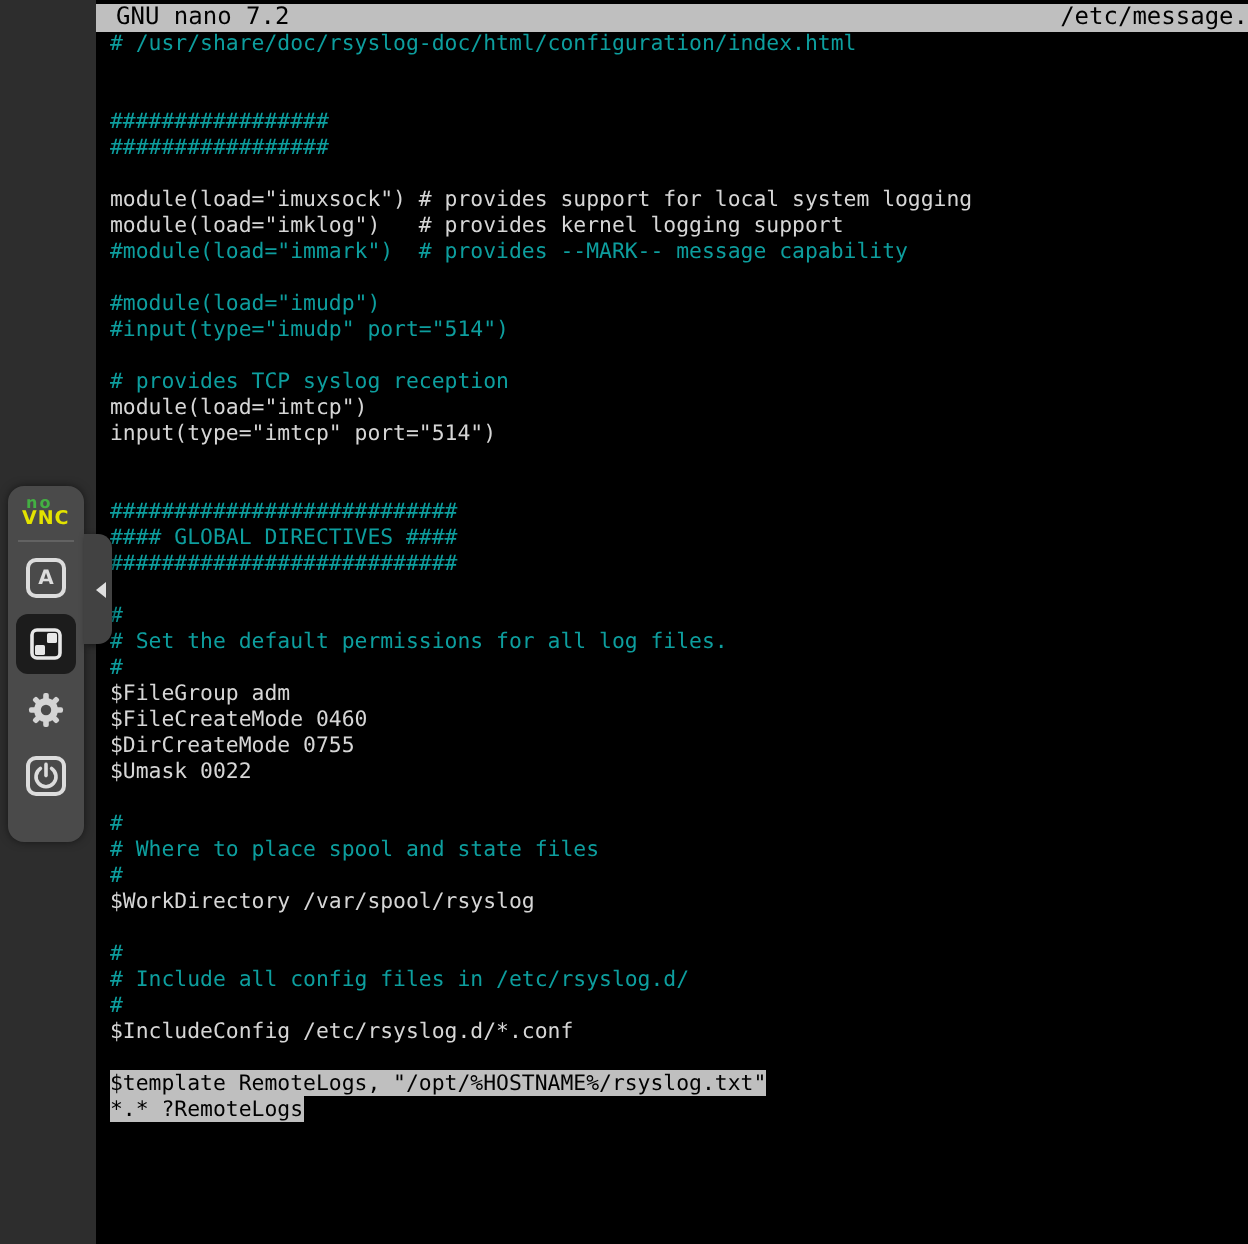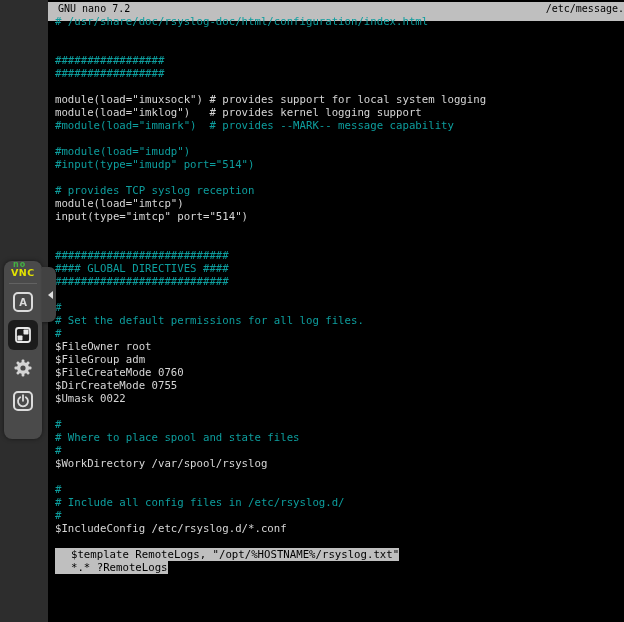--- a/index.html
+++ b/index.html
@@ -5,37 +5,37 @@
   * { margin:0; padding:0; box-sizing:border-box; }
   html,body { width:624px; height:622px; background:#000; overflow:hidden; }
   body { position:relative; font-family:"DejaVu Sans Mono", monospace; }
 
   
   .page-strip { position:absolute; left:0; top:0; width:48px; height:622px; background:#2d2d2d; }
 
   
   .terminal { position:absolute; left:48px; top:0; width:576px; height:622px; background:#000; overflow:hidden; }
 
-  .titlebar { position:absolute; left:0; top:2px; width:576px; height:19px;
-              background:#bfbfbf; color:#000; font-size:10px; line-height:13px; white-space:pre; }
+  .titlebar { position:absolute; left:0; top:2px; width:576px; height:14px;
+              background:#bfbfbf; color:#000; font-size:12px; line-height:13px; white-space:pre; }
   .titlebar .app { position:absolute; left:10px; top:0; }
   .titlebar .file { position:absolute; right:0; top:0; }
 
   .term-lines { position:absolute; left:7px; top:15px; width:569px; }
   .line { height:13px; line-height:13px; font-size:10.7px; white-space:pre; color:#d6d6d6; }
   .line.comment { color:#0d9e9e; }
   .line.plain   { color:#d6d6d6; }
   .line.blank   { color:transparent; }
   .line.selected { color:#000; }
-  .line.selected .sel { background:#bfbfbf; color:#000;padding-left:16px; }
+  .line.selected .sel { background:#bfbfbf; color:#000; }
 
   
-  .vnc-panel { position:absolute; left:4px; top:261px; width:38px; height:178px;
+  .vnc-panel { position:absolute; left:4px; top:243px; width:38px; height:178px;
                background:#4a4a4a; border-radius:8px; z-index:5;
-               box-shadow:0 0 4px rgba(0,0,0,0.5); }
+               box-shadow:0 0 4px rgba(0,0,0,0.5); padding-top:5px; }
   .vnc-logo { width:24px; margin:0 auto; text-align:left; }
   .vnc-logo .no  { color:#43b043; font:bold 8px "DejaVu Sans", sans-serif; line-height:7px; letter-spacing:1px; margin-left:2px; }
   .vnc-logo .vnc { color:#e3e300; font:bold 9.5px "DejaVu Sans", sans-serif; line-height:10px; letter-spacing:0.5px; }
   .vnc-divider { border-top:1px solid #626262; margin:5px 5px 3px 5px; }
 
   .vbtn { width:30px; height:30px; margin:3px auto; display:flex; align-items:center; justify-content:center; border-radius:6px; cursor:pointer; }
   .vbtn.active { background:#1c1c1c; }
   .boxed { width:20px; height:20px; border:2px solid #dcdcdc; border-radius:5px;
            display:flex; align-items:center; justify-content:center;
            color:#dcdcdc; font:bold 10px "DejaVu Sans", sans-serif; }
@@ -77,23 +77,22 @@
       <div class="line plain">input(type="imtcp" port="514")</div>
       <div class="line blank"> </div>
       <div class="line blank"> </div>
       <div class="line comment">###########################</div>
       <div class="line comment">#### GLOBAL DIRECTIVES ####</div>
       <div class="line comment">###########################</div>
       <div class="line blank"> </div>
       <div class="line comment">#</div>
       <div class="line comment"># Set the default permissions for all log files.</div>
       <div class="line comment">#</div>
-      <div class="line plain">$FileOwner root</div>
       <div class="line plain">$FileGroup adm</div>
-      <div class="line plain">$FileCreateMode 0760</div>
+      <div class="line plain">$FileCreateMode 0460</div>
       <div class="line plain">$DirCreateMode 0755</div>
       <div class="line plain">$Umask 0022</div>
       <div class="line blank"> </div>
       <div class="line comment">#</div>
       <div class="line comment"># Where to place spool and state files</div>
       <div class="line comment">#</div>
       <div class="line plain">$WorkDirectory /var/spool/rsyslog</div>
       <div class="line blank"> </div>
       <div class="line comment">#</div>
       <div class="line comment"># Include all config files in /etc/rsyslog.d/</div>

